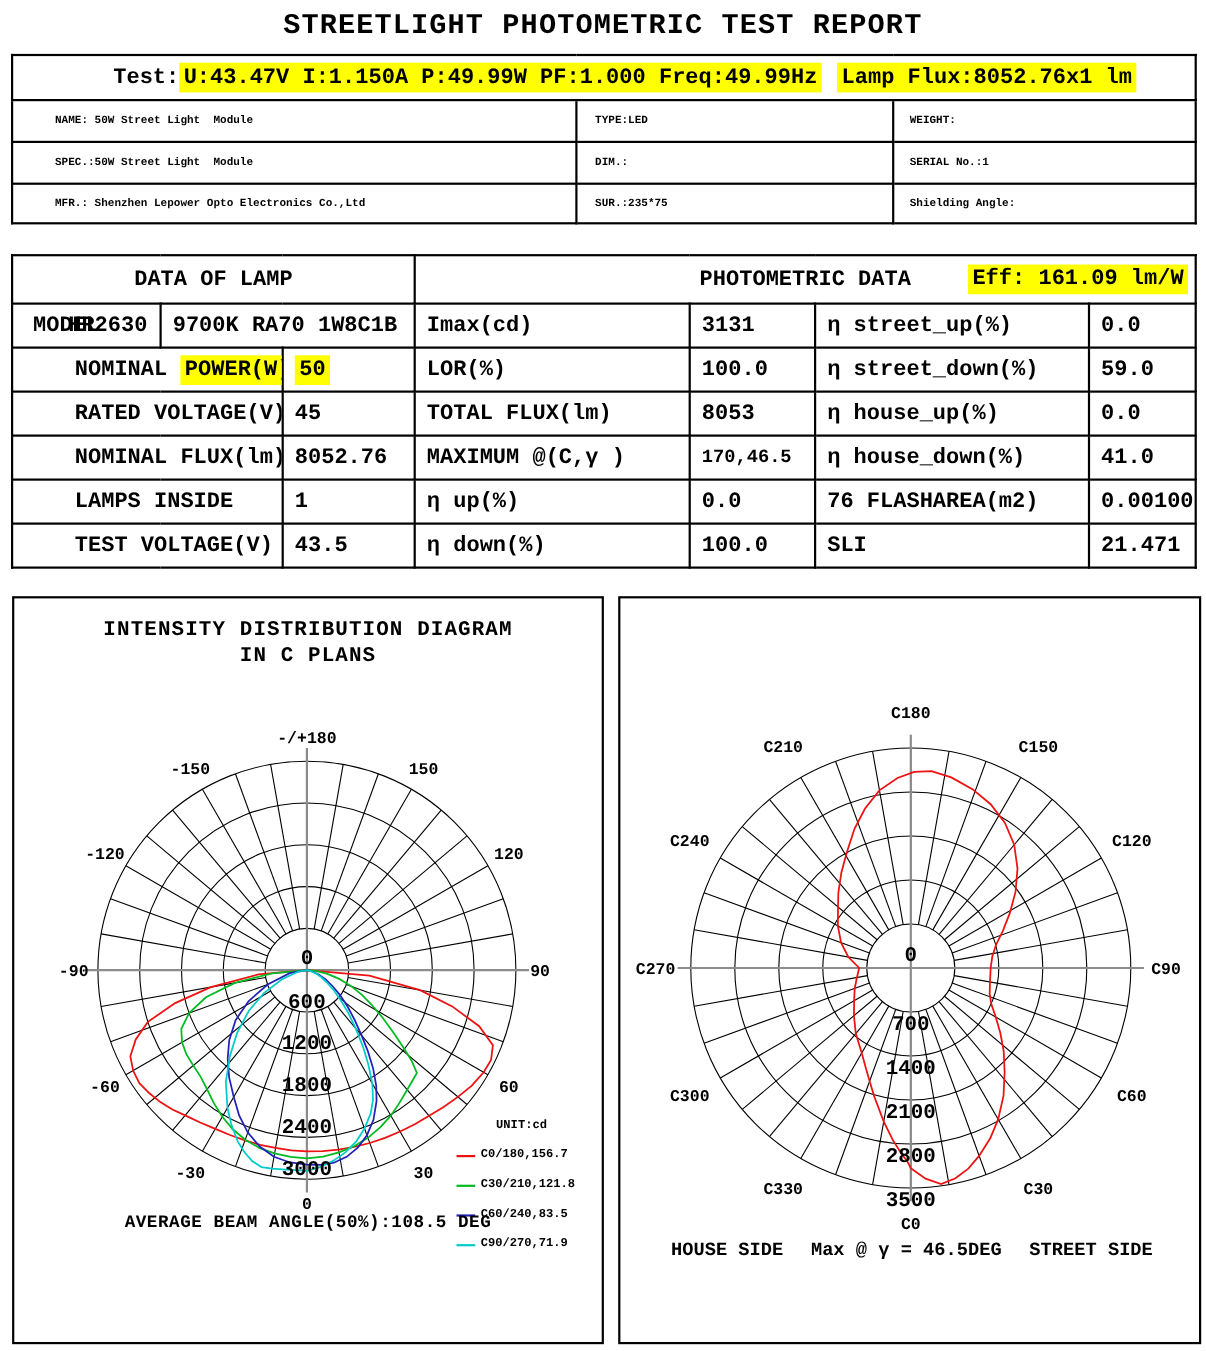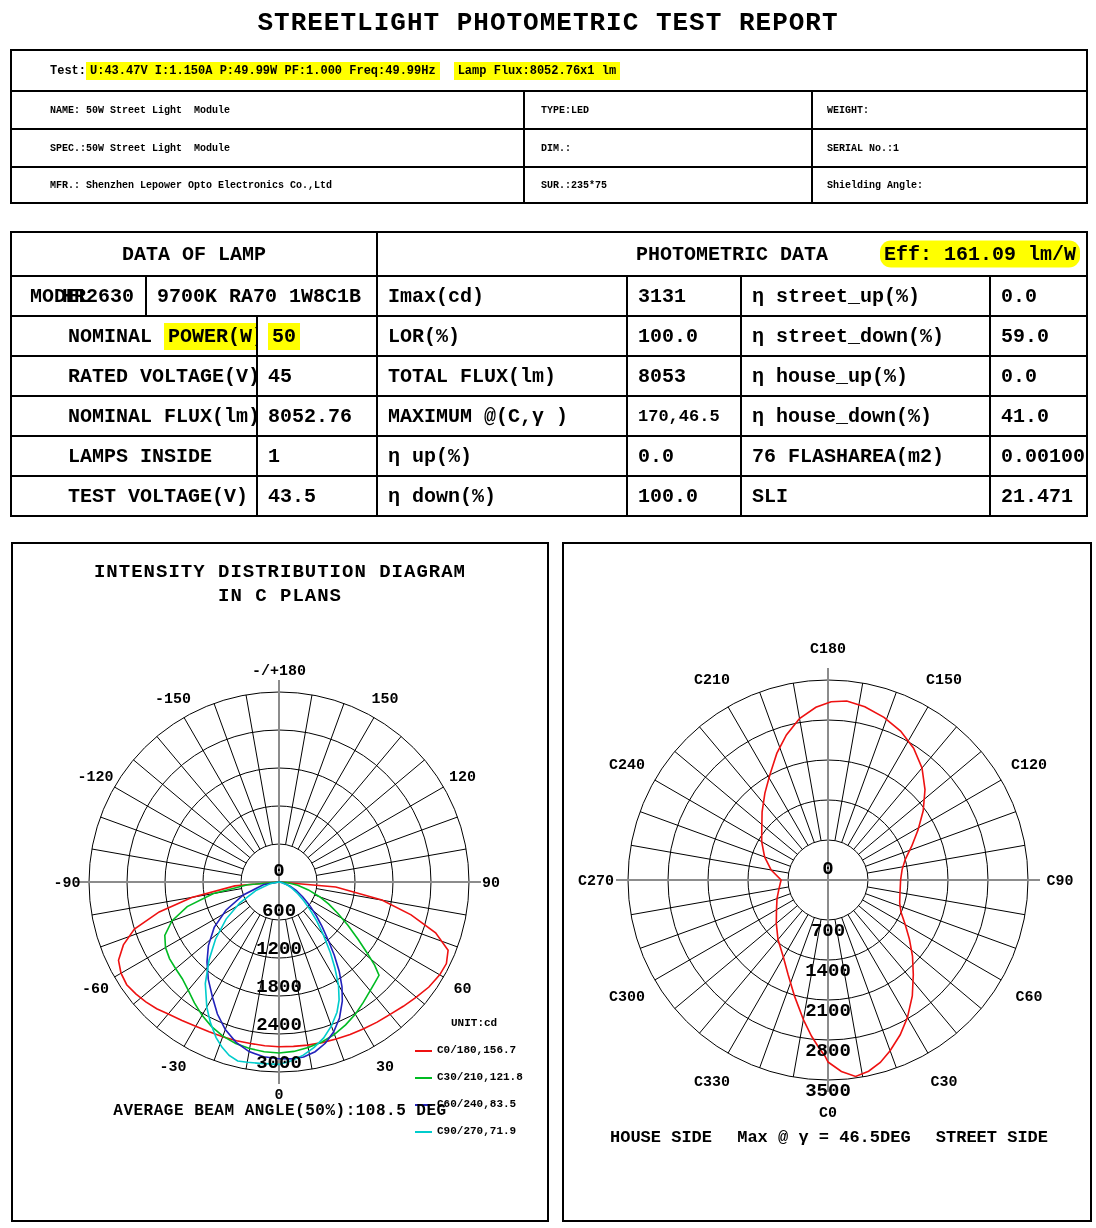--- a/index.html
+++ b/index.html
@@ -18,32 +18,32 @@
     border-collapse:collapse; table-layout:fixed;
     margin-left:10px; width:1076px;
   }
   table.rpt td {
     border:2px solid #000; white-space:pre; overflow:hidden;
     padding:0 0 0 10px; vertical-align:middle;
   }
   
   .t1 { height:153px; }
   .t1 td { font-size:10px; }
-  .t1 tr.test-row td { font-size:12px; padding-left:38px; }
+  .t1 tr.test-row td { font-size:20px; padding-left:38px;text-align:center; }
   .t1 td.c1 { padding-left:38px; }
   .t1 td.c2 { padding-left:16px; }
   .t1 td.c3 { padding-left:14px; }
   .hl { background:var(--hl); padding:2px 4px; }
   .hl2gap { margin-left:14px; }
   
   .t2 { margin-top:27px; height:280px; }
   .t2 td { font-size:20px; }
   .t2 td.hdr { text-align:center; padding-left:0; }
   .t2 td.hdr-right { position:relative;margin-left:32px; }
-  .t2 .eff { position:absolute; right:6px; top:50%; transform:translateY(-50%);border-radius:11px; }
+  .t2 .eff { position:absolute; right:6px; top:50%; transform:translateY(-50%); }
   .t2 td.model-cell { position:relative; padding:0; }
   .t2 .model-a { position:absolute; left:18px; top:50%; transform:translateY(-50%); }
   .t2 .model-b { position:absolute; left:50px; top:50%; transform:translateY(-50%); }
   .t2 td.lamp-label { padding-left:56px; }
   .t2 td.small-val { font-size:17px; }
   
   .charts { display:flex; margin-left:11px; margin-top:25px; gap:13px; }
   .chart-box {
     position:relative; height:680px; border:2px solid #000; background:#fff;
   }

